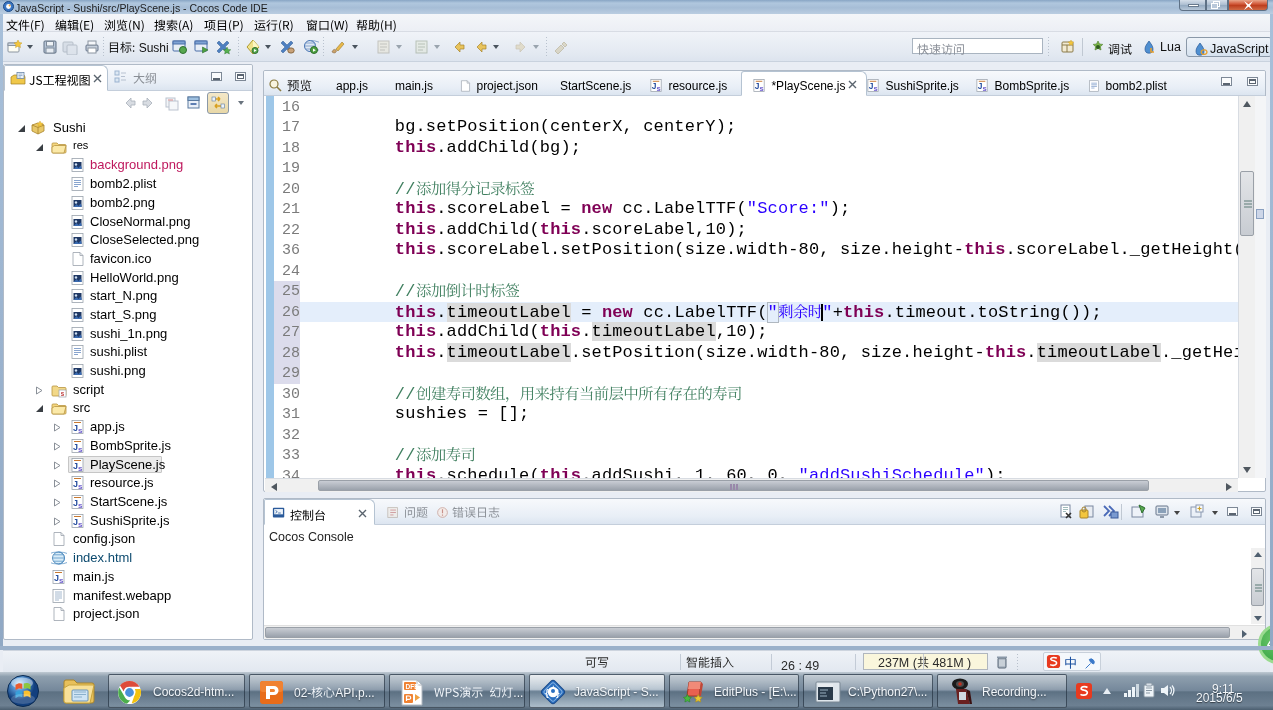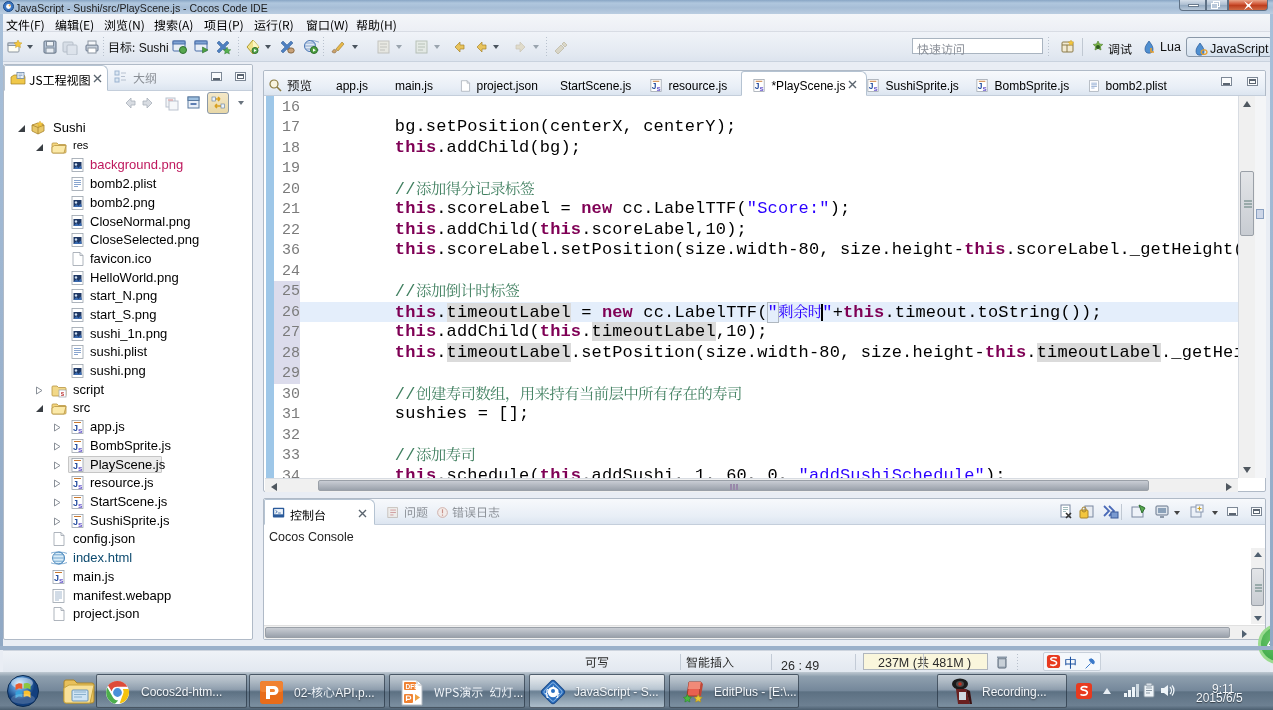--- a/index.html
+++ b/index.html
@@ -1007,21 +1007,21 @@
       <path d="M9.5 24.2 C12 22.4 14 22.2 16.3 23.2 L16.3 17.2 C14 16.2 12 16.4 9.5 18.2 Z" fill="#38a0da"></path>
       <path d="M17.7 23 C20 22 22 22.1 24.5 23.9 L24.5 17.9 C22 16.2 20 16.1 17.7 17 Z" fill="#fbc02d"></path>
       <ellipse cx="17" cy="25" rx="12" ry="5" fill="rgba(255,255,255,.18)"></ellipse>
     </svg>
     <svg class="abs" style="left:62px;top:6px" width="34" height="27" viewBox="0 0 34 27">
       <path d="M2 4 a2 2 0 0 1 2-2 H12 l3 3 H30 a2 2 0 0 1 2 2 V23 a2 2 0 0 1-2 2 H4 a2 2 0 0 1-2-2 Z" fill="#e8c05a" stroke="#a8842c"></path>
       <path d="M2 10 L7 7 H32 L28 25 H4 a2 2 0 0 1-2-2 Z" fill="#f8e098" stroke="#c8a43c"></path>
       <rect x="10" y="12" width="16" height="11" rx="1" fill="#cfe4f4" stroke="#6a94b8"></rect>
       <path d="M12 14 h12 M12 16.5 h12 M12 19 h8" stroke="#8ab0cc" stroke-width="1"></path>
     </svg>
-    <div class="tbtn" style="left:96px;width:151px;text-align:right;">
+    <div class="tbtn" style="left:108px;width:137px;text-align:right;">
       <svg class="abs" style="left:8px;top:5px" width="25" height="25" viewBox="0 0 25 25">
         <circle cx="12.5" cy="12.5" r="11.5" fill="#fff"></circle>
         <path d="M12.5 1 a11.5 11.5 0 0 1 10 5.8 L12.5 6.8 a6 6 0 0 0-5.8 4.4 L3 5.6 A11.5 11.5 0 0 1 12.5 1Z" fill="#dd4b39"></path>
         <path d="M2.3 7.5 L8 17.5 a6 6 0 0 0 5.2 3 L10 23.7 A11.5 11.5 0 0 1 2.3 7.5Z" fill="#4cae4c"></path>
         <path d="M23.6 9 a11.5 11.5 0 0 1-9 14.5 L17.6 15 a6 6 0 0 0 .2-6 Z" fill="#f4c20d"></path>
         <circle cx="12.5" cy="12.5" r="5" fill="#4a90d9" stroke="#fff" stroke-width="1.2"></circle>
       </svg>
       <div class="tbtn-txt" style="left:44px">Cocos2d-htm...</div>
     </div>
     <div class="tbtn" style="left:249px;width:136px;">
@@ -1074,20 +1074,29 @@
     <div class="tbtn" style="left:669px;width:130px;">
       <svg class="abs" style="left:11px;top:5px" width="26" height="26" viewBox="0 0 26 26">
         <path d="M8 2 L20 2 L18 16 L6 16 Z" fill="#e86050" stroke="#a03828"></path>
         <path d="M8 2 L20 2 L19 9 L7 9 Z" fill="#f08a78"></path>
         <path d="M20 2 L22 4 L20 16 L18 16 Z" fill="#c04838"></path>
         <path d="M7 17 l1.6 3.2 3.4.5-2.5 2.4.6 3.4-3.1-1.6-3.1 1.6.6-3.4L2 20.7l3.4-.5z" transform="scale(.8) translate(1,1)" fill="#4ab840" stroke="#2a8a28" stroke-width=".8"></path>
         <path d="M17 17 l1.6 3.2 3.4.5-2.5 2.4.6 3.4-3.1-1.6-3.1 1.6.6-3.4-2.5-2.4 3.4-.5z" transform="scale(.8) translate(4.5,1)" fill="#e8c832" stroke="#b09018" stroke-width=".8"></path>
       </svg>
       <div class="tbtn-txt" style="left:44px">EditPlus - [E:\...</div>
     </div>
+    <div class="tbtn" style="left:803px;width:130px;">
+      <svg class="abs" style="left:11px;top:6px" width="26" height="22" viewBox="0 0 26 22">
+        <rect x="1" y="1" width="24" height="20" rx="1" fill="#dfe6ec" stroke="#7a8894"></rect>
+        <rect x="3" y="3" width="15" height="16" fill="#2a3a4a"></rect>
+        <rect x="3" y="3" width="15" height="3" fill="#e8ecf0"></rect>
+        <path d="M5 9 h8 M5 12 h6 M5 15 h7" stroke="#9ab0c0" stroke-width="1"></path>
+      </svg>
+      <div class="tbtn-txt" style="left:44px">C:\Python27\...</div>
+    </div>
     <div class="tbtn" style="left:937px;width:130px;">
       <svg class="abs" style="left:12px;top:3px" width="24" height="28" viewBox="0 0 24 28">
         <ellipse cx="10" cy="6" rx="8" ry="5.5" fill="#1a1a1a"></ellipse>
         <ellipse cx="10" cy="6" rx="4" ry="3" fill="#4a4a4a"></ellipse>
         <circle cx="10" cy="6" r="1.8" fill="#c03020"></circle>
         <path d="M6 11 L16 11 L20 26 L8 26 Z" fill="#6a2020"></path>
         <path d="M16 11 L20 13 L22 26 L20 26 Z" fill="#3a1010"></path>
         <rect x="9" y="14" width="7" height="8" fill="#d0d8e0"></rect>
       </svg>
       <div class="tbtn-txt" style="left:44px">Recording...</div>

